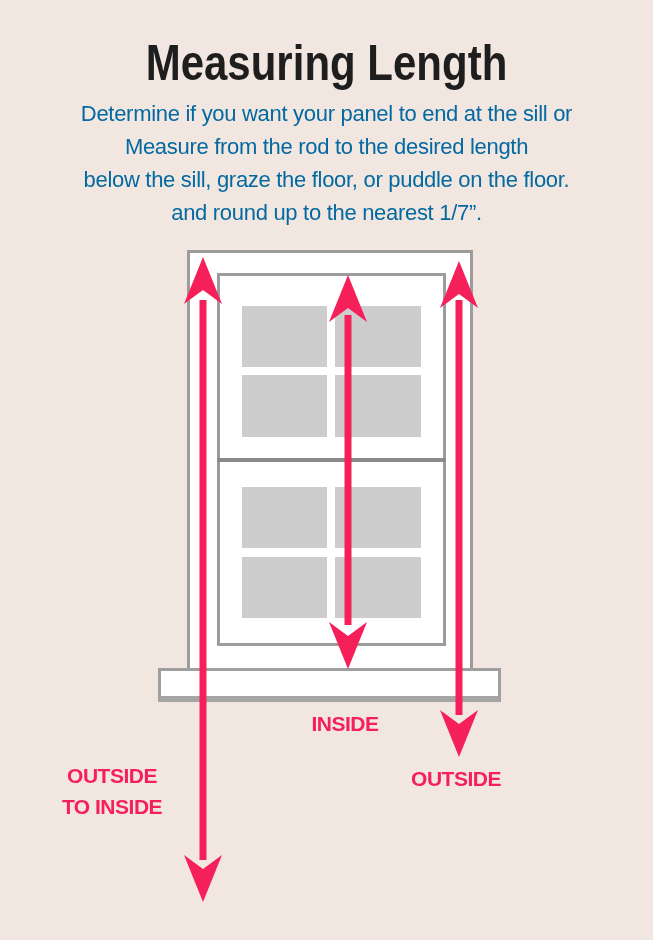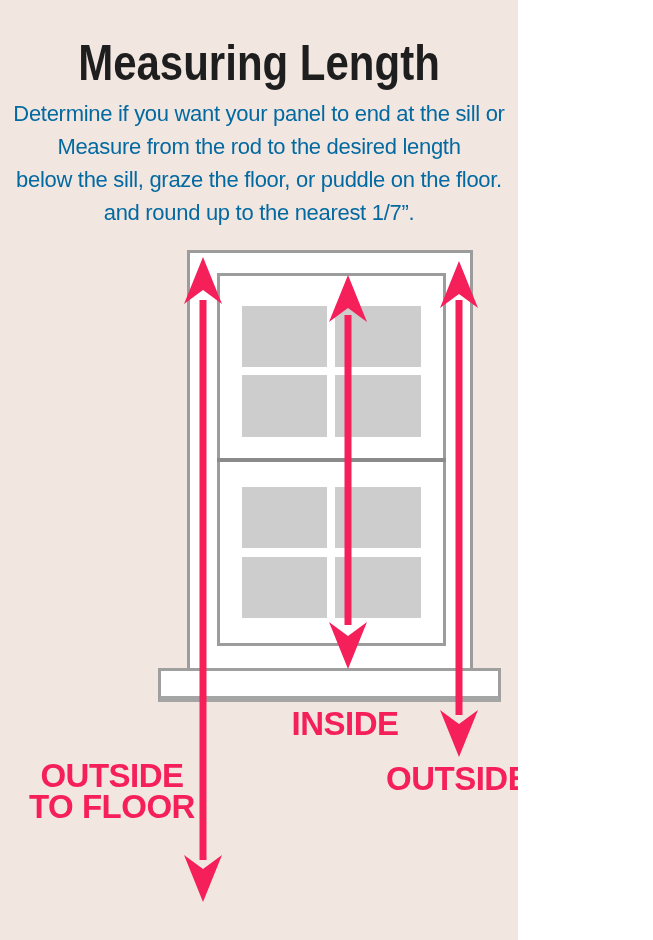--- a/index.html
+++ b/index.html
@@ -1,20 +1,20 @@
 <!DOCTYPE html>
 <html><head>
 <meta charset="utf-8">
 <style>
   html, body { margin: 0; padding: 0; }
   body { font-family: "Liberation Sans", "DejaVu Sans", sans-serif; }
 
   .canvas {
     position: relative;
-    width: 518px;
+    width: 653px;
     height: 940px;
     background: #F2E6E0;
     overflow: hidden;
   }
 
   
   .title {
     position: absolute;
     top: 34px;
     left: 0;
@@ -80,21 +80,21 @@
     left: 0; top: 0;
     width: 653px; height: 940px;
     pointer-events: none;
   }
 
   
   .measure-label {
     position: absolute;
     color: #F5205A;
     font-weight: bold;
-    font-size: 33px;
+    font-size: 21px;
     letter-spacing: -0.5px;
     text-align: center;
     line-height: 31px;
     white-space: nowrap;
   }
   .label-inside  { left: 279px; top: 708px; width: 132px; }
   .label-outside { left: 386px; top: 763px; width: 140px; }
   .label-outside-to-floor { left: 28px; top: 760px; width: 168px; }
 </style>
 </head>
@@ -143,16 +143,16 @@
       <line x1="459" y1="300" x2="459" y2="715" stroke-width="7" stroke="#F5205A"></line>
       <polygon points="459,261 440,308 459,294 478,308" fill="#F5205A"></polygon>
       <polygon points="459,757 440,710 459,724 478,710" fill="#F5205A"></polygon>
     </g>
   </svg>
 
   <div class="measure-label label-inside">INSIDE</div>
   <div class="measure-label label-outside">OUTSIDE</div>
   <div class="measure-label label-outside-to-floor">
     <div>OUTSIDE</div>
-    <div>TO FLOOR</div>
+    <div>TO INSIDE</div>
   </div>
 
 </div>
 
 </body></html>

